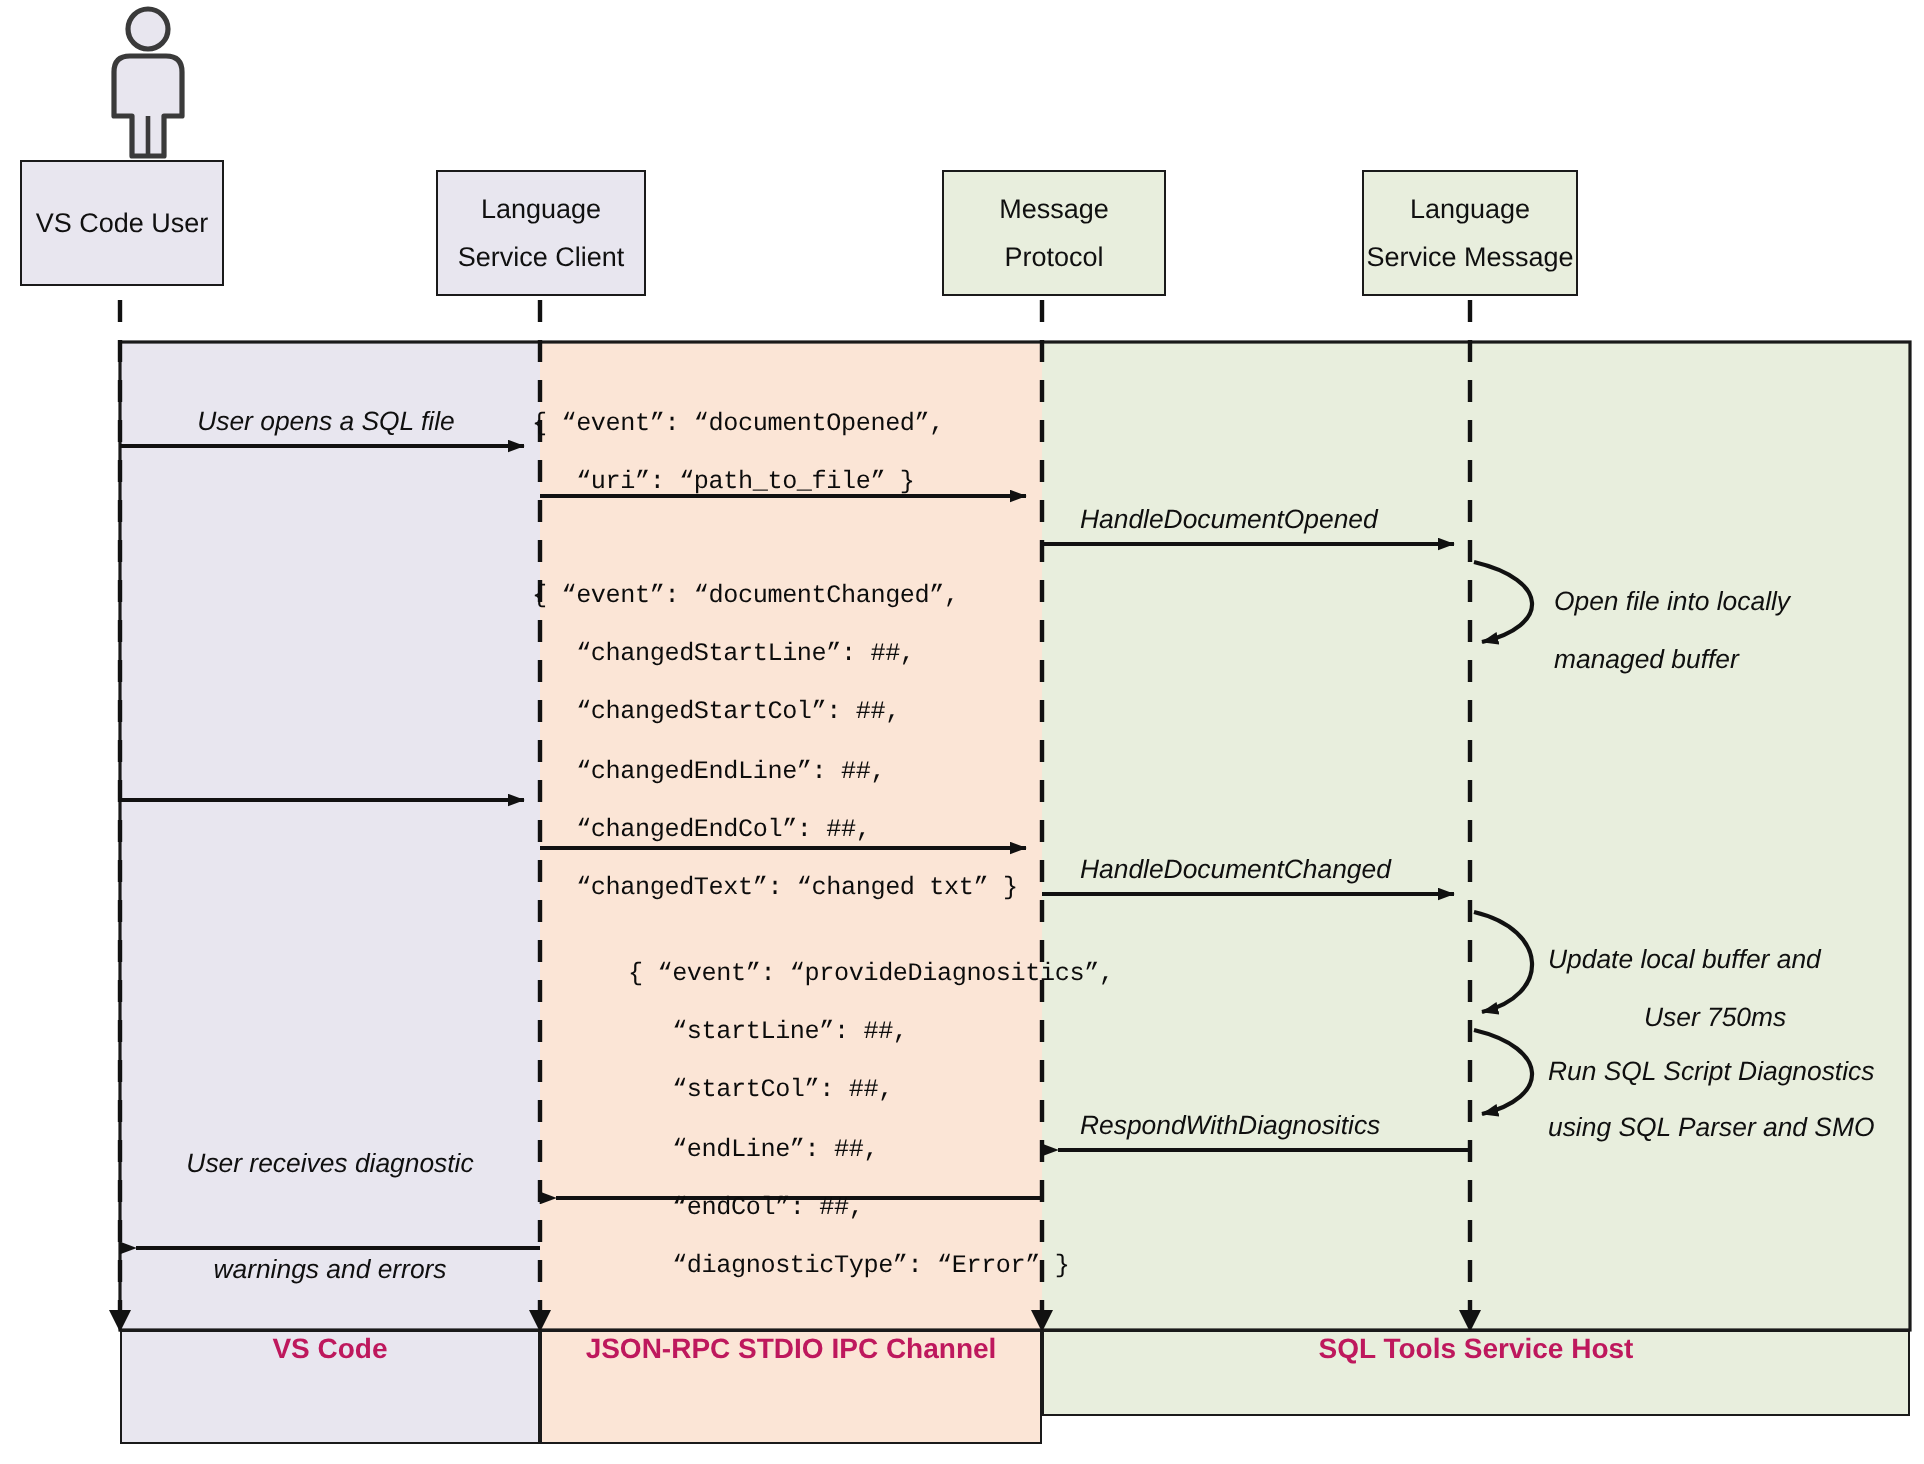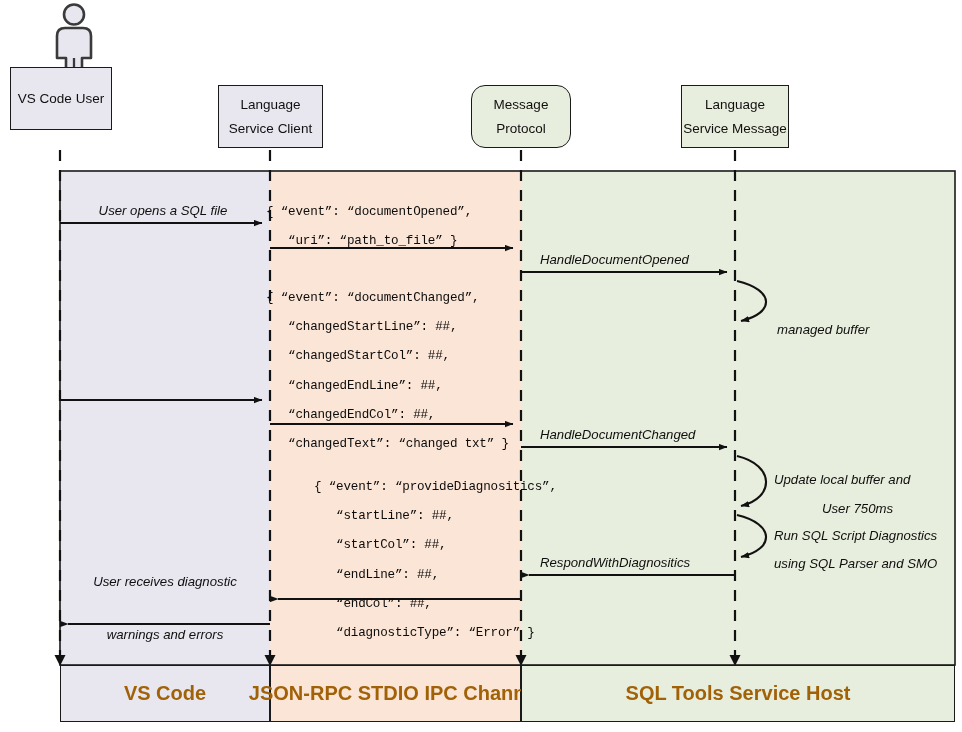--- a/index.html
+++ b/index.html
@@ -42,25 +42,24 @@
   .pbox span { display: block; white-space: nowrap; }
   .pbox.purple { background: #e8e6ef; }
   .pbox.green  { background: #e8eedd; }
 
   
   .fseg {
     position: absolute;
     box-sizing: border-box;
     border: 1.6px solid #1a1a1a;
     display: flex;
-    align-items: center;
     justify-content: center;
-    font-size: 20px;
+    font-size: 14px;
     font-weight: bold;
-    color: #a16207;
+    color: #be185d;
     white-space: nowrap;
   }
   .fseg.purple { background: #e8e6ef; }
   .fseg.peach  { background: #fbe5d6; }
   .fseg.green  { background: #e8eedd; }
 
   
   .lbl {
     position: absolute;
     font-style: italic;
@@ -142,30 +141,30 @@
       <path d="M737,515 C 775,524 775,549 741,557" marker-end="url(#ah)"></path>
     </g>
   </svg>
 
   <svg id="actor" width="78" height="78" viewBox="0 0 78 78">
     <circle cx="39" cy="12.5" r="10" fill="#e8e6ef" stroke="#3a3a3a" stroke-width="2.6"></circle>
     <path d="M22,34 q0,-8 8,-8 h18 q8,0 8,8 v22 h-9 v20 h-16 v-20 h-9 z" fill="#e8e6ef" stroke="#3a3a3a" stroke-width="2.6" stroke-linejoin="round"></path>
     <line x1="39" y1="56" x2="39" y2="76" stroke="#3a3a3a" stroke-width="2.3"></line>
   </svg>
 
-  <div class="pbox purple" style="left:10px; top:67px; width:102px; height:63px;">
+  <div class="pbox purple" style="left:10px; top:80px; width:102px; height:63px;">
     <span>VS Code User</span>
   </div>
 
   <div class="pbox purple" style="left:218px; top:85px; width:105px; height:63px;">
     <span>Language</span>
     <span>Service Client</span>
   </div>
 
-  <div class="pbox green" style="left:471px; top:85px; width:100px; height:63px;border-radius:14px;">
+  <div class="pbox green" style="left:471px; top:85px; width:112px; height:63px;">
     <span>Message</span>
     <span>Protocol</span>
   </div>
 
   <div class="pbox green" style="left:681px; top:85px; width:108px; height:63px;">
     <span>Language</span>
     <span>Service Message</span>
   </div>
 
   <div class="lbl ctr" style="left:163px; top:198px;">User opens a SQL file</div>
@@ -173,20 +172,21 @@
   <div class="lbl lft" style="left:540px; top:247px;">HandleDocumentOpened</div>
 
 
   <div class="lbl lft" style="left:540px; top:422px;">HandleDocumentChanged</div>
 
   <div class="lbl lft" style="left:540px; top:550px;">RespondWithDiagnositics</div>
 
   <div class="lbl ctr" style="left:165px; top:569px;">User receives diagnostic</div>
   <div class="lbl ctr" style="left:165px; top:622px;">warnings and errors</div>
 
+  <div class="lbl lft" style="left:777px; top:288px;">Open file into locally</div>
   <div class="lbl lft" style="left:777px; top:317px;">managed buffer</div>
 
   <div class="lbl lft" style="left:774px; top:467px;">Update local buffer and</div>
   <div class="lbl lft" style="left:822px; top:496px;">User 750ms</div>
 
   <div class="lbl lft" style="left:774px; top:523px;">Run SQL Script Diagnostics</div>
   <div class="lbl lft" style="left:774px; top:551px;">using SQL Parser and SMO</div>
 
   <div class="json" style="left:266px; top:198px;">{ “event”: “documentOpened”,
    “uri”: “path_to_file” }</div>
@@ -204,17 +204,17 @@
    “endLine”: ##,
    “endCol”: ##,
    “diagnosticType”: “Error” }</div>
 
   <div class="fseg purple" style="left:60px;  top:665px; width:210px; height:57px;">
     <span>VS Code</span>
   </div>
   <div class="fseg peach" style="left:270px; top:665px; width:251px; height:57px;">
     <span>JSON-RPC STDIO IPC Channel</span>
   </div>
-  <div class="fseg green" style="left:521px; top:665px; width:434px; height:57px;">
+  <div class="fseg green" style="left:521px; top:665px; width:434px; height:43px;">
     <span>SQL Tools Service Host</span>
   </div>
 
 </div>
 
 </body></html>

